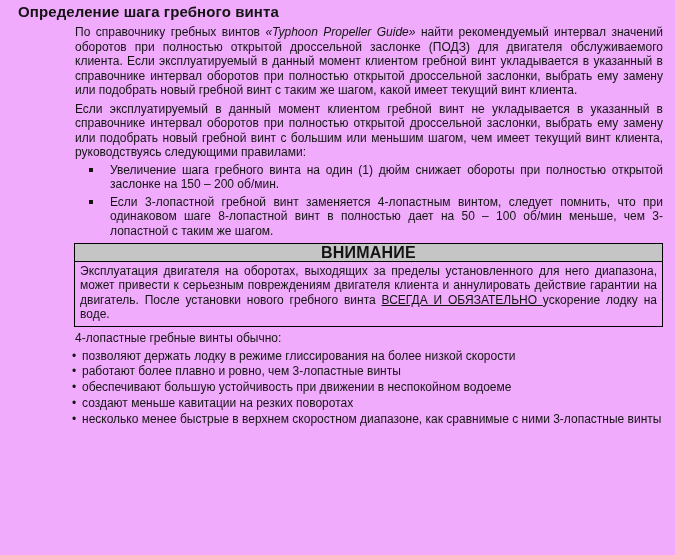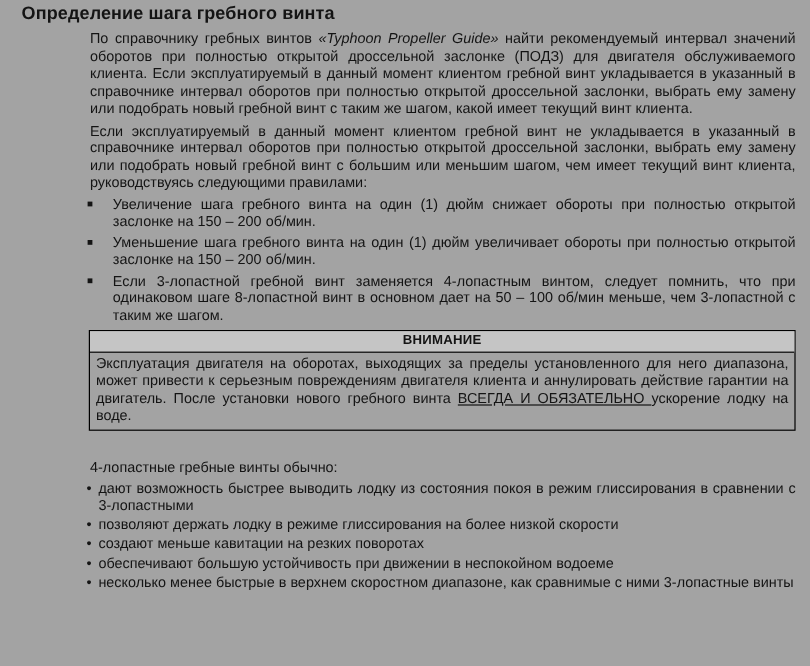--- a/index.html
+++ b/index.html
@@ -18,91 +18,90 @@
     letter-spacing:0.1px;
   }
   .sec-title.second { padding-top:9px; }
   .para {
     margin:4px 12px 0 75px;
     text-align:justify;
     line-height:14.5px;
   }
   .para.first { margin-top:5px; }
   ul.squares {
-    list-style:none; margin:3px 12px 0 0; padding:0 0 0 72px;
+    list-style:none; margin:3px 12px 0 16px; padding:0 0 0 72px;
   }
   ul.squares li {
     position:relative; padding-left:22px; margin-top:3px;
     text-align:justify; line-height:14.5px;
   }
   ul.squares li::before {
     content:""; position:absolute; left:1px; top:5px;
     width:4px; height:4px; background:#141414;
   }
   .warnbox {
     margin:5px 12px 0 74px;
     border:1.5px solid #000;
   }
   .warnbox-header {
     background:#c5c5c5;
     border-bottom:1.5px solid #000;
     text-align:center;
     font-weight:bold;
-    font-size:11px;
+    font-size:16px;
     line-height:17px;
     height:17px;
     letter-spacing:0.2px;
   }
   .warnbox-body {
     padding:2px 5px 4px 5px;
     font-weight:bold;
     text-align:justify;
     line-height:14.4px;
   }
-  .intro { margin:23px 12px 0 75px; line-height:15px; }
+  .intro { margin:4px 12px 0 75px; line-height:15px; }
   ul.dots {
     list-style:none; margin:3px 12px 0 0; padding:0 0 0 72px;
   }
   ul.dots li {
     position:relative; padding-left:10px; margin-top:1px;
     text-align:justify; line-height:14.8px;
   }
   ul.dots li::before {
     content:"\2022"; position:absolute; left:0; top:0;
   }
   .b { font-weight:normal; }
   .i { font-style:italic; }
   .u { text-decoration:underline; }
 </style>
 </head>
 <body>
 
-<div class="page" style="background: #a3a3a3; color: rgb(20, 20, 20);">
+<div class="page" style="background: #f0abfc; color: rgb(20, 20, 20);">
 
   <h1 class="sec-title">Определение шага гребного винта</h1>
 
   <p class="para first"><span>По справочнику гребных винтов </span><span class="i">«Typhoon Propeller Guide»</span><span> найти рекомендуемый интервал значений оборотов при полностью открытой дроссельной заслонке (ПОДЗ) для двигателя обслуживаемого клиента. Если эксплуатируемый в данный момент клиентом гребной винт укладывается в указанный в справочнике интервал оборотов при полностью открытой дроссельной заслонки, выбрать ему замену или подобрать новый гребной винт с таким же шагом, какой имеет текущий винт клиента.</span></p>
 
   <p class="para"><span>Если эксплуатируемый в данный момент клиентом гребной винт </span><span class="b">не</span><span> укладывается в указанный в справочнике интервал оборотов при полностью открытой дроссельной заслонки, выбрать ему замену или подобрать новый гребной винт с большим или меньшим шагом, чем имеет текущий винт клиента, руководствуясь следующими правилами:</span></p>
 
   <ul class="squares">
     <li><span class="b">Увеличение</span><span> шага гребного винта на </span><span class="b">один (1) дюйм снижает</span><span> обороты при полностью открытой заслонке на </span><span class="b">150 – 200 об/мин.</span></li>
-    <li><span class="b">Уменьшение</span><span> шага гребного винта на </span><span class="b">один (1) дюйм увеличивает</span><span> обороты при полностью открытой заслонке на </span><span class="b">150 – 200 об/мин.</span></li>
-    <li><span>Если 3-лопастной гребной винт заменяется 4-лопастным винтом, следует помнить, что при одинаковом шаге </span><span class="b">8-лопастной винт</span><span> в основном дает на </span><span class="b">50 – 100 об/мин меньше</span><span>, чем 3-лопастной с таким же шагом.</span></li>
+    <li><span>Если 3-лопастной гребной винт заменяется 4-лопастным винтом, следует помнить, что при одинаковом шаге </span><span class="b">8-лопастной винт</span><span> в полностью дает на </span><span class="b">50 – 100 об/мин меньше</span><span>, чем 3-лопастной с таким же шагом.</span></li>
   </ul>
 
   <div class="warnbox" style="border-color: rgb(0, 0, 0);">
     <div class="warnbox-header" style="background: rgb(197, 197, 197); border-bottom-color: rgb(0, 0, 0);">ВНИМАНИЕ</div>
     <div class="warnbox-body"><span class="b">Эксплуатация двигателя на оборотах, выходящих за пределы установленного для него диапазона, может привести к серьезным повреждениям двигателя клиента и аннулировать действие гарантии на двигатель. После установки нового гребного винта </span><span class="b u">ВСЕГДА И ОБЯЗАТЕЛЬНО </span><span class="b">ускорение лодку на воде.</span></div>
   </div>
 
 
   <p class="intro">4-лопастные гребные винты обычно:</p>
 
   <ul class="dots">
-    <li>дают возможность быстрее выводить лодку из состояния покоя в режим глиссирования в сравнении с 3-лопастными</li>
     <li>позволяют держать лодку в режиме глиссирования на более низкой скорости</li>
+    <li>работают более плавно и ровно, чем 3-лопастные винты</li>
+    <li>обеспечивают большую устойчивость при движении в неспокойном водоеме</li>
     <li>создают меньше кавитации на резких поворотах</li>
-    <li>обеспечивают большую устойчивость при движении в неспокойном водоеме</li>
     <li>несколько менее быстрые в верхнем скоростном диапазоне, как сравнимые с ними 3-лопастные винты</li>
   </ul>
 
 </div>
 
 </body></html>

